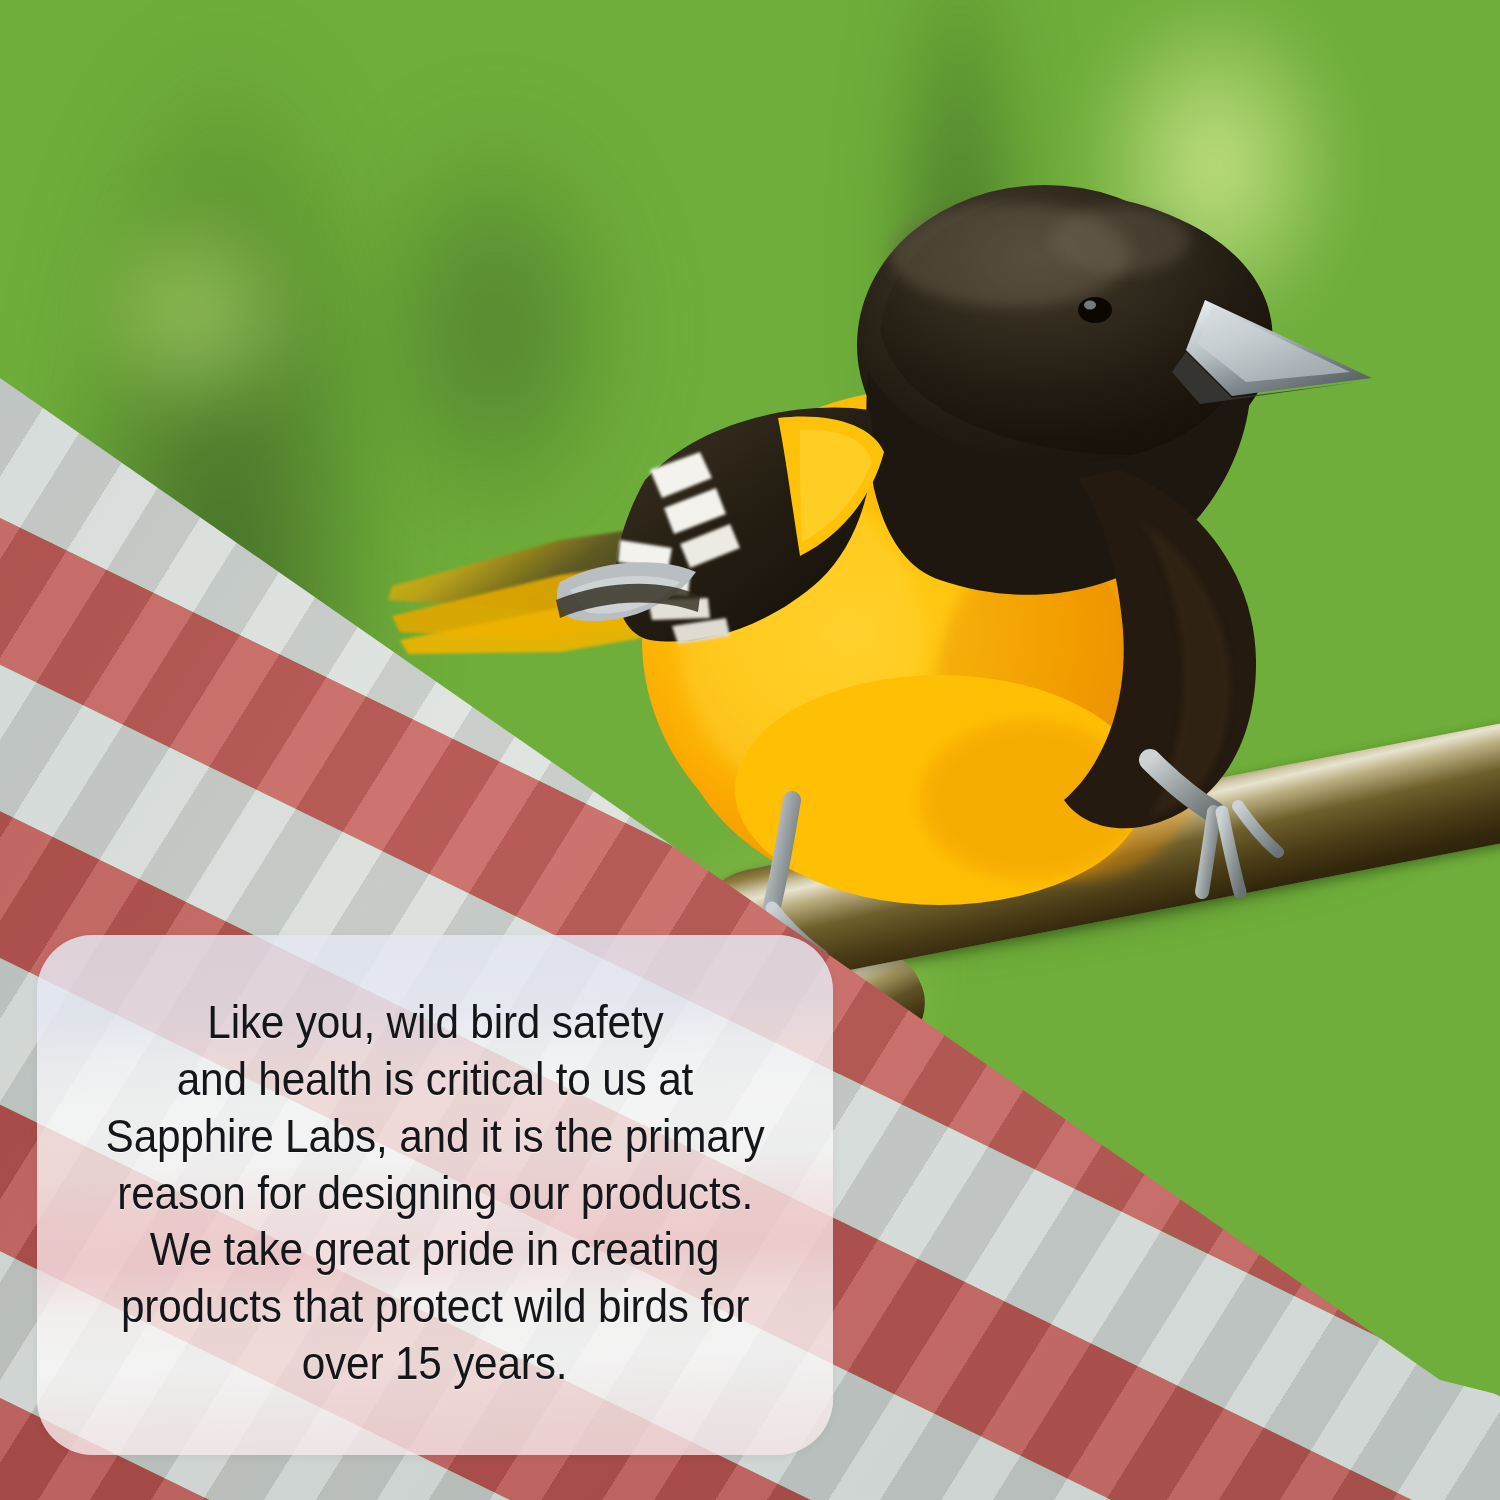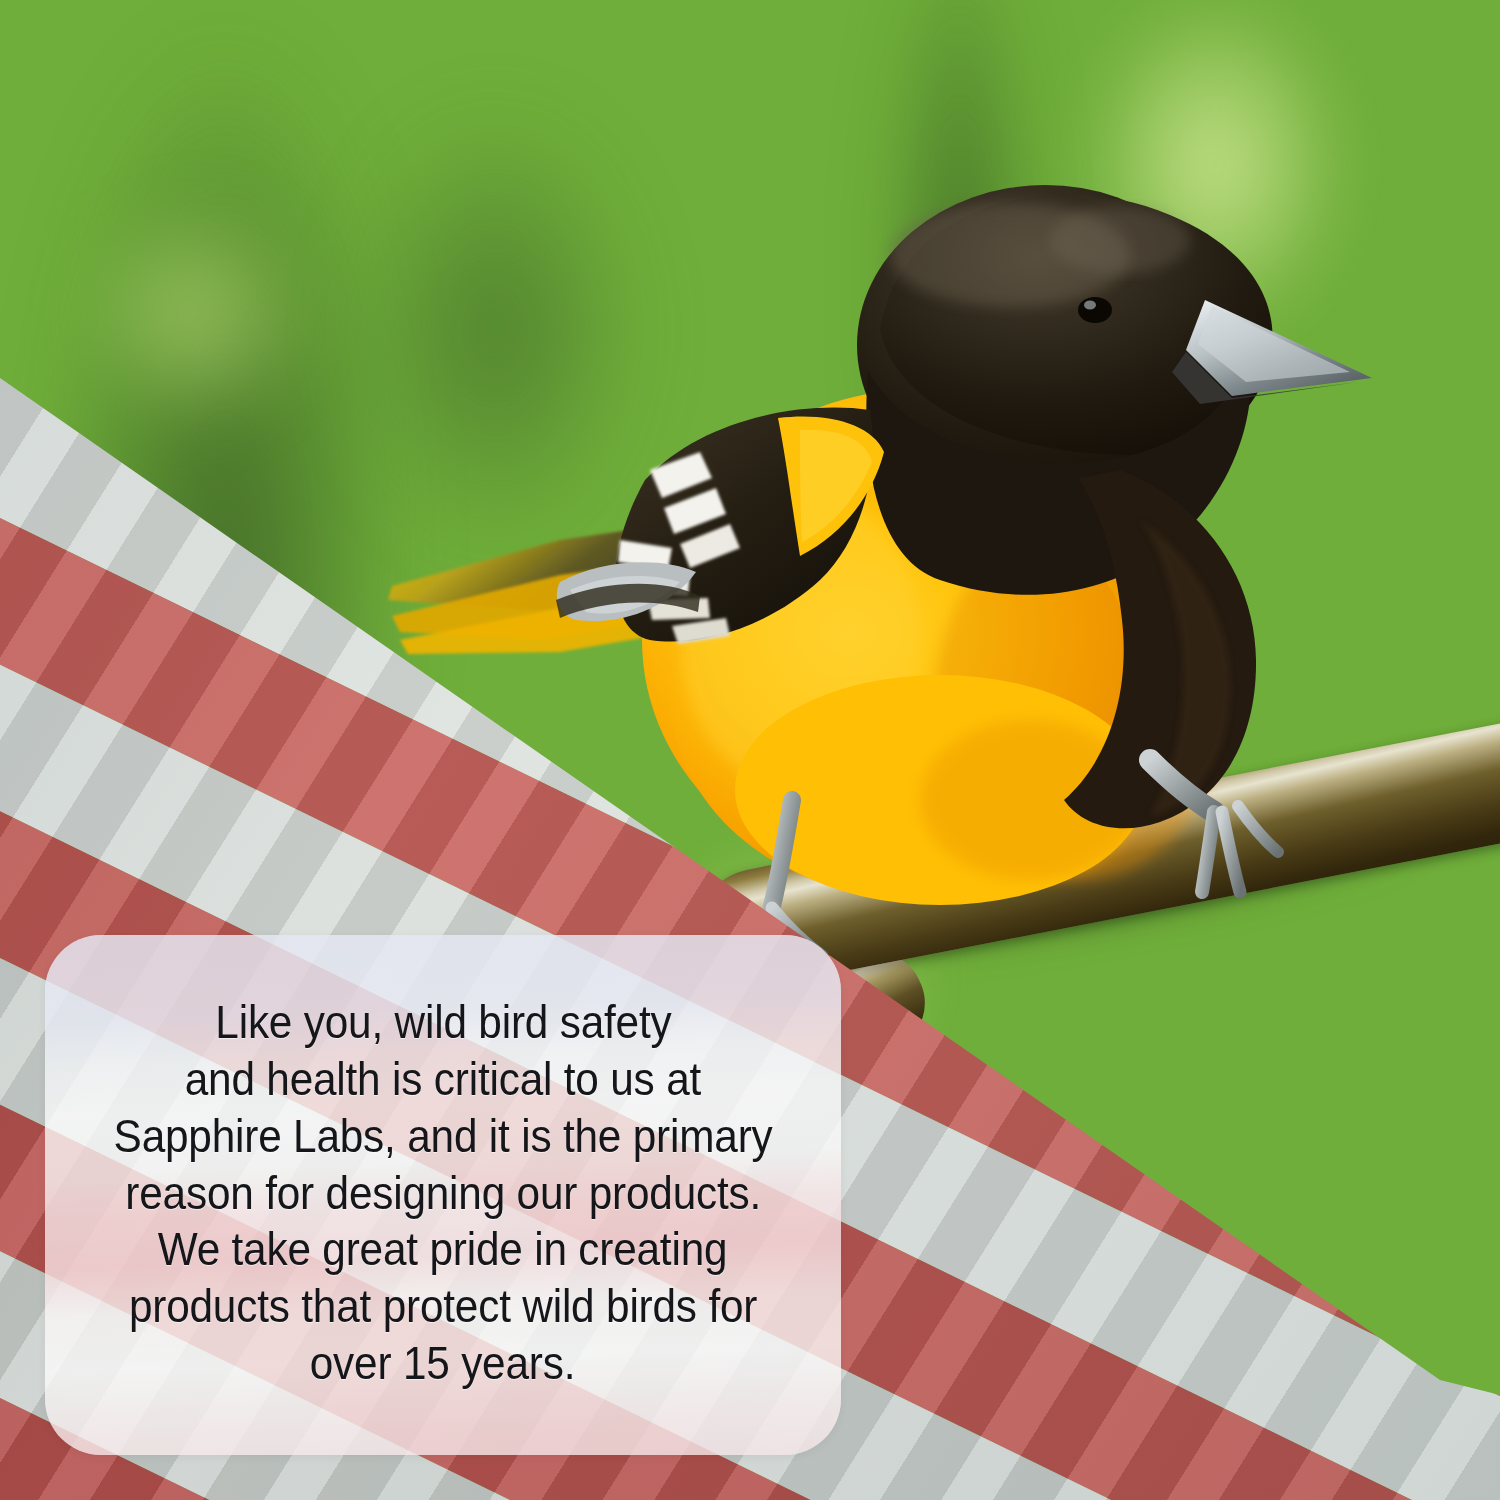--- a/index.html
+++ b/index.html
@@ -117,21 +117,20 @@
 
   
   .card{
     position:absolute;
     left:37px;top:935px;
     width:796px;height:520px;
     border-radius:56px;
     overflow:hidden;
     background:rgba(255,255,255,.62);
     box-shadow:0 2px 10px rgba(0,0,0,.06);
-    margin-left:8px;
   }
   .card-wash{
     position:absolute;inset:0;
     background:linear-gradient(178deg,
       rgba(214,219,236,.55) 0%,
       rgba(219,223,238,.55) 16%,
       rgba(236,238,243,.45) 24%,
       rgba(248,248,248,.40) 33%,
       rgba(245,243,243,.40) 44%,
       rgba(243,216,219,.52) 52%,

